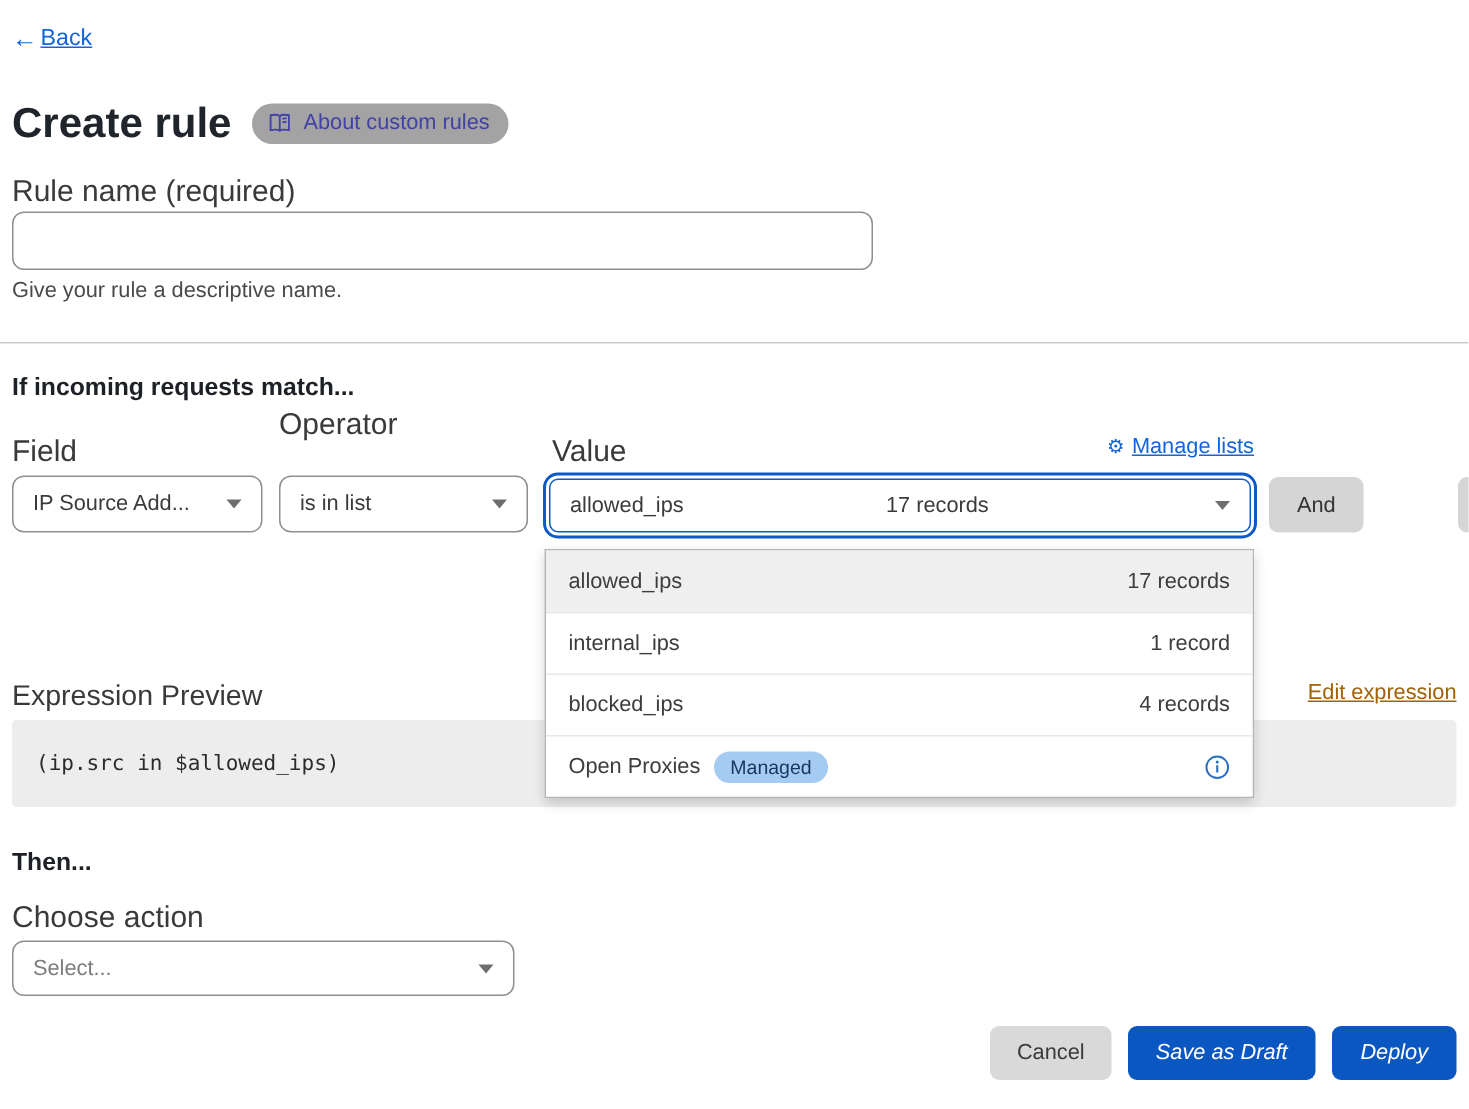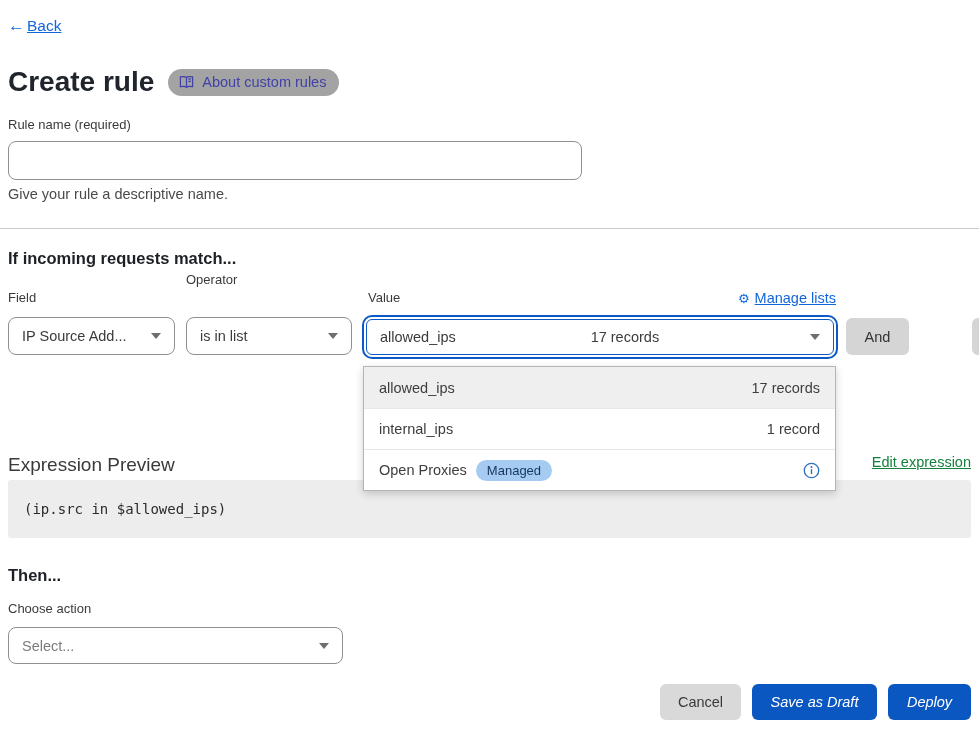--- a/index.html
+++ b/index.html
@@ -28,21 +28,21 @@
   .page-title { font-size: 28px; font-weight: bold; color: #20242b; }
   .about-badge {
     display: inline-flex; align-items: center; gap: 8px;
     background: #a3a3a3; color: #4141a8;
     font-size: 14.5px; padding: 5px 13px 6px 11px;
     border-radius: 14px; cursor: pointer; text-decoration: none;
   }
   .book-icon { display: inline-flex; }
 
   
-  .field-label { font-size: 13px; color: #3a3a3a; }
+  .field-label { font-size: 20px; color: #3a3a3a; }
   .rule-name-label { left: 8px; top: 117px; }
   .rule-name-input {
     left: 8px; top: 141px; width: 574px; height: 39px;
     border: 1px solid #8f8f8f; border-radius: 8px;
     font-size: 14.5px; padding: 0 12px; color: #2f2f2f;
     font-family: "Liberation Sans", sans-serif;
   }
   .helper-text { left: 8px; top: 186px; font-size: 14.5px; color: #4a4a4a; }
 
   .divider { left: 0; top: 228px; width: 979px; height: 0; border-top: 1px solid #c9c9c9; }
@@ -116,21 +116,21 @@
   .managed-badge {
     margin-left: 9px; background: #a6cbf2; color: #16365e;
     font-size: 13px; padding: 3px 11px; border-radius: 11px;
   }
   .info-icon { margin-left: auto; display: inline-flex; cursor: pointer; }
 
   
   .expr-label { left: 8px; top: 454px; font-size: 19px; color: #3a3a3a; }
   .edit-expression {
     top: 454px; right: 8px;
-    font-size: 14.5px; color: #15803d; text-decoration: underline; cursor: pointer;
+    font-size: 14.5px; color: #a16207; text-decoration: underline; cursor: pointer;
   }
   .code-block {
     left: 8px; top: 480px; width: 963px; height: 58px;
     background: #ededed; border-radius: 3px;
     display: flex; align-items: center; padding: 0 16px;
     font-family: "DejaVu Sans Mono", "Liberation Mono", monospace;
     font-size: 14px; color: #2b2b2b;
     z-index: 1;
   }
 
@@ -212,20 +212,24 @@
 <div class="abs dropdown-panel">
   <div class="dropdown-item highlighted">
     <span>allowed_ips</span>
     <span class="meta">17 records</span>
   </div>
   <div class="dropdown-item">
     <span>internal_ips</span>
     <span class="meta">1 record</span>
   </div>
   <div class="dropdown-item">
+    <span>blocked_ips</span>
+    <span class="meta">4 records</span>
+  </div>
+  <div class="dropdown-item">
     <span>Open Proxies</span>
     <span class="managed-badge">Managed</span>
     <span class="info-icon">
       <svg width="17" height="17" viewBox="0 0 17 17">
         <circle cx="8.5" cy="8.5" r="7.2" fill="none" stroke="#2a6fc0" stroke-width="1.3"></circle>
         <circle cx="8.5" cy="5" r="1" fill="#2a6fc0"></circle>
         <rect x="7.8" y="7" width="1.4" height="5.2" rx="0.7" fill="#2a6fc0"></rect>
       </svg>
     </span>
   </div>

